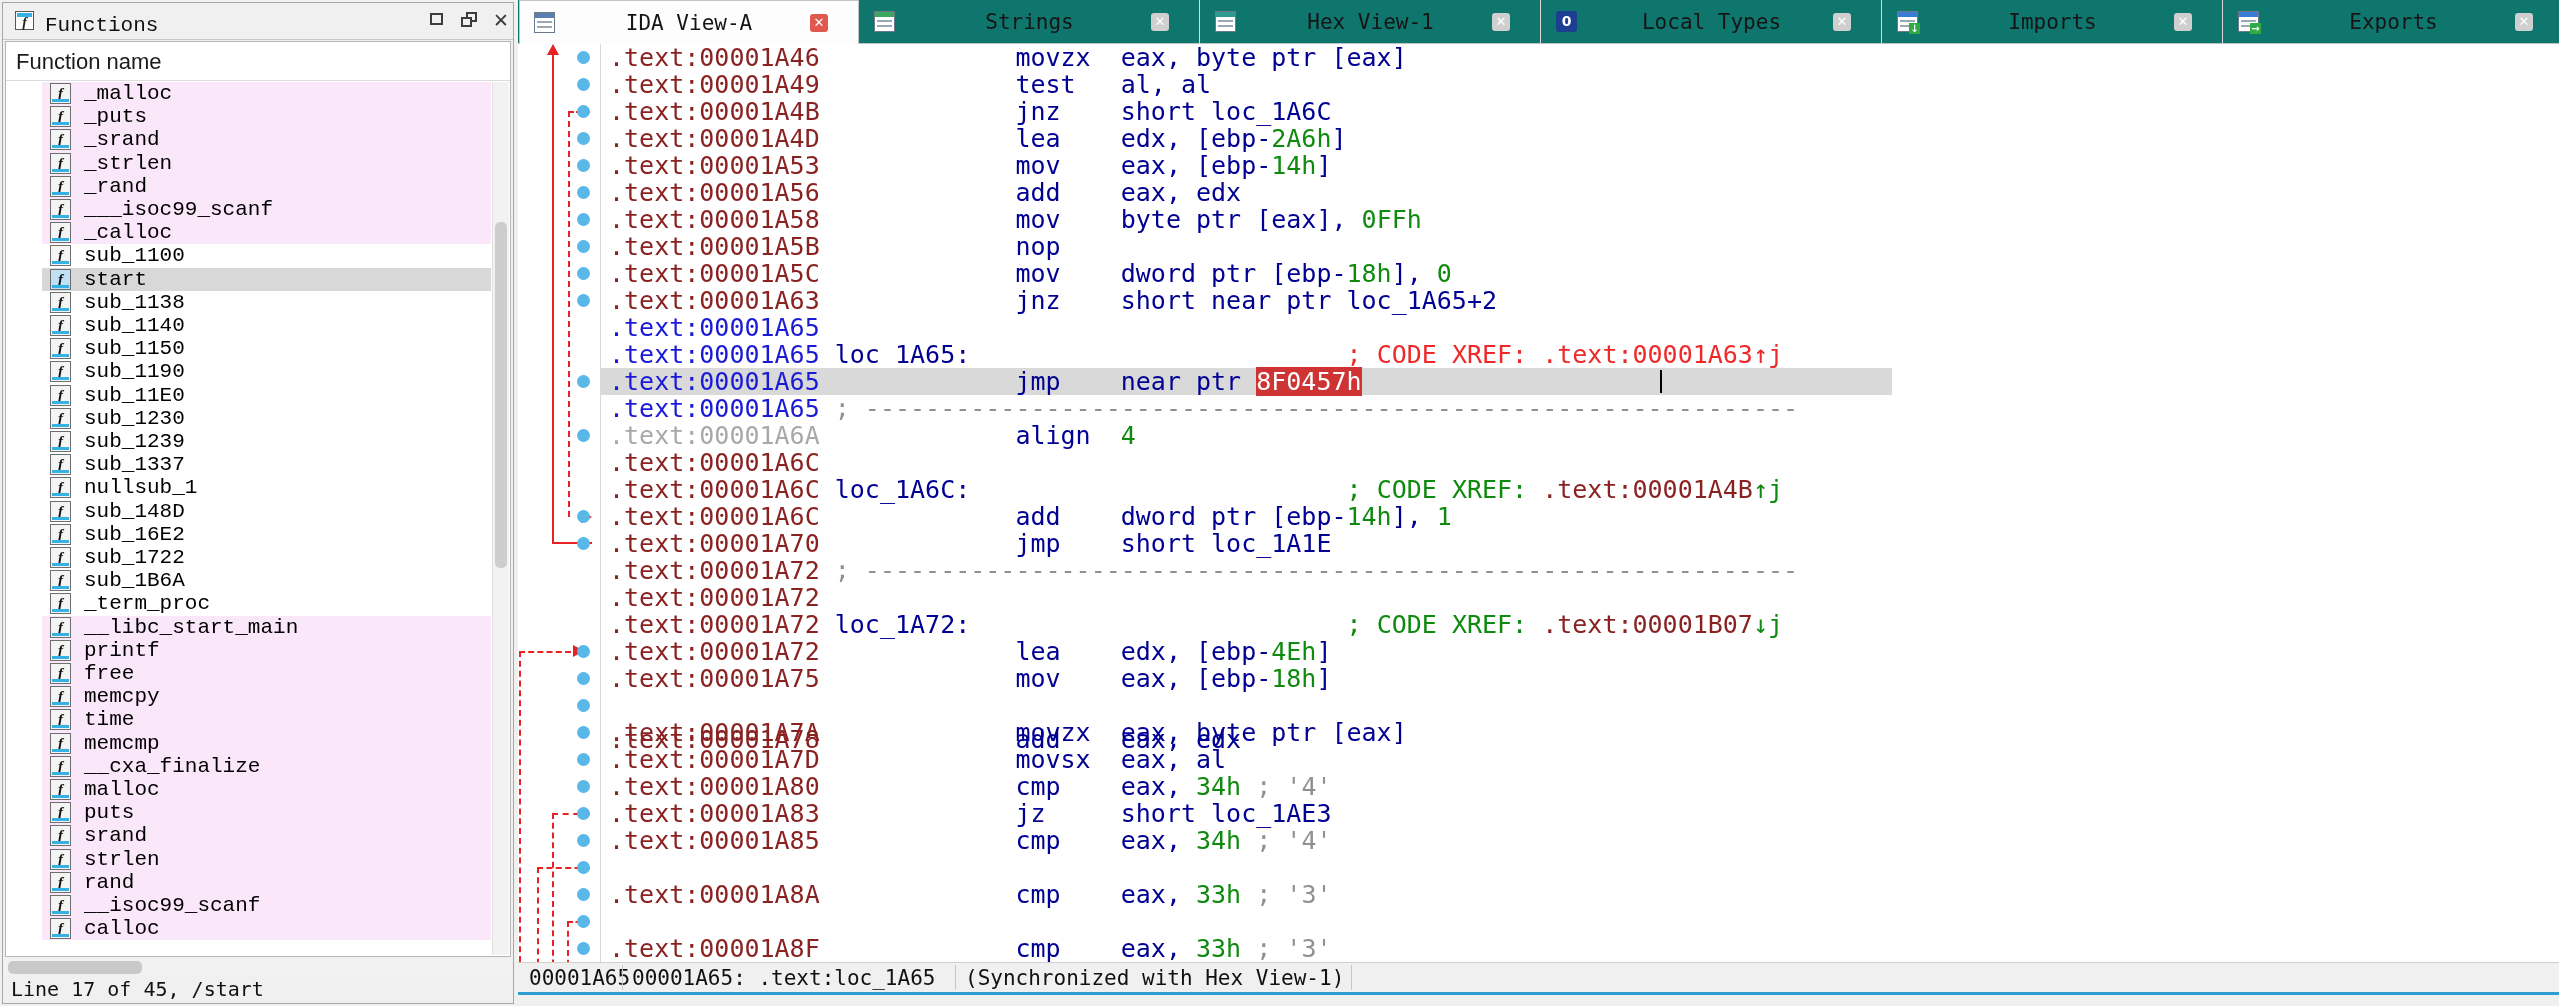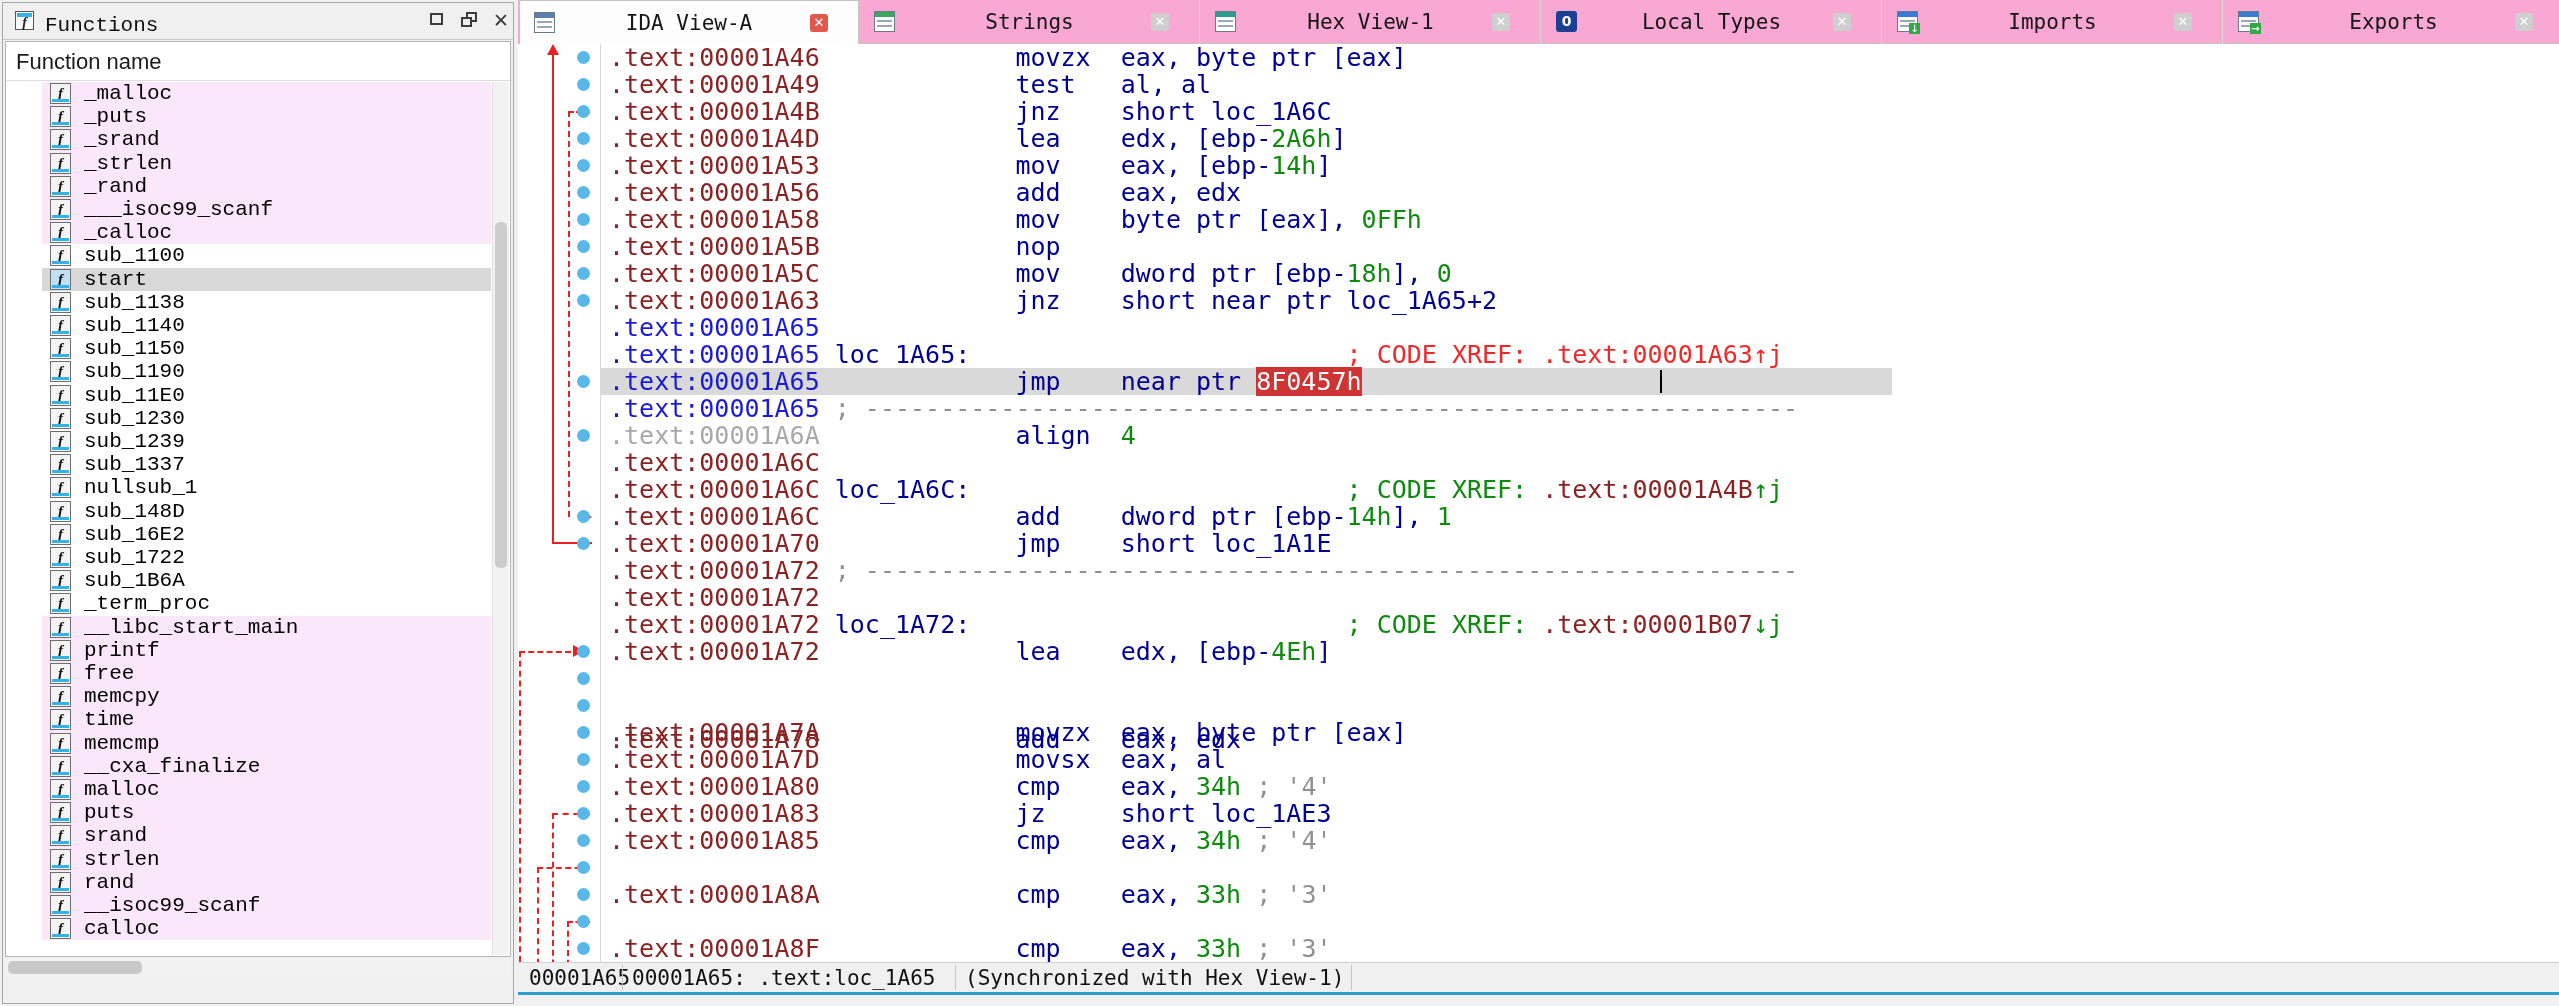--- a/index.html
+++ b/index.html
@@ -40,21 +40,21 @@
   .fn-icon .fg{position:absolute;left:0;right:0;top:0px;text-align:center;
     font:italic bold 15px/18px "Liberation Serif",serif;color:#111;}
   .fn-name{position:absolute;left:78px;top:0px;font:21px/23px "Liberation Mono",monospace;color:#000;white-space:pre;}
   #fp-vscroll{position:absolute;right:1px;top:40px;width:16px;bottom:1px;background:#f2f2f2;border-left:1px solid #e0e0e0;}
   #fp-vthumb{position:absolute;left:2px;width:12px;top:140px;height:346px;background:#cdcdcd;border-radius:5px;}
   #fp-hscroll{position:absolute;left:2px;right:2px;top:956px;height:17px;background:#f2f2f2;}
   #fp-hthumb{position:absolute;left:3px;top:2px;width:134px;height:13px;background:#c9c9c9;border-radius:5px;}
   #fp-status{position:absolute;left:0;right:0;bottom:0;height:28px;background:#f0f0f0;}
   #fp-status-text{position:absolute;left:8px;top:2px;font:20px/24px "DejaVu Sans Mono",monospace;color:#111;}
   
-  #tabbar{position:absolute;left:518px;top:0;right:0;height:44px;background:#f9a8d4;border-bottom:1px solid #c4c4c4;box-sizing:border-box;}
+  #tabbar{position:absolute;left:518px;top:0;right:0;height:44px;background:#0f766e;border-bottom:1px solid #c4c4c4;box-sizing:border-box;}
   .tab{position:absolute;top:0;height:44px;border-right:1px solid #d8d8d8;box-sizing:border-box;}
   .tab.active{background:#fdfdfd;border:1px solid #c4c4c4;border-bottom:none;height:44px;}
   .tab-icon{position:absolute;left:14px;top:11px;width:21px;height:21px;}
   .ti-frame{position:absolute;inset:0;background:#fff;border:1px solid #6a7a8a;box-sizing:border-box;}
   .ti-top{position:absolute;left:1px;right:1px;top:1px;height:5px;}
   .ti-l1,.ti-l2{position:absolute;left:3px;right:3px;height:2px;background:#9aa7b4;}
   .ti-l1{top:9px;} .ti-l2{top:14px;}
   .ti-badge{position:absolute;right:-2px;bottom:-2px;width:11px;height:11px;font:bold 10px/11px "DejaVu Sans",sans-serif;color:#fff;text-align:center;}
   .ti-solid{position:absolute;inset:0;border-radius:3px;color:#fff;font:bold 14px/21px "DejaVu Sans",sans-serif;text-align:center;}
   .tab-label{position:absolute;left:0;right:0;top:9px;text-align:center;
@@ -407,20 +407,23 @@
           <div class="fn-name">calloc</div>
         </div>
       </div>
     <div id="fp-vscroll">
       <div id="fp-vthumb"></div>
     </div>
   </div>
   <div id="fp-hscroll">
     <div id="fp-hthumb"></div>
   </div>
+  <div id="fp-status">
+    <div id="fp-status-text">Line 17 of 45, /start</div>
+  </div>
 </div>
 
 <div id="tabbar">
     <div class="tab active" style="left: 1px; width: 340px;">
       <div class="tab-label">IDA View-A</div>
       <div class="tab-icon">
         <div class="ti-frame"></div>
         <div class="ti-top" style="background:#5b7fae;"></div>
         <div class="ti-l1"></div>
         <div class="ti-l2"></div>
@@ -530,20 +533,21 @@
       <div class="cline" style="top: 432px;"><span class="c-addr">.text:00001A6C</span><span class="c-n"> loc_1A6C:</span><span class="c-n">                         </span><span class="c-g">; CODE XREF: </span><span class="c-addr">.text:00001A4B</span><span class="c-g">↑j</span></div>
       <div class="cline" style="top: 459px;"><span class="c-addr">.text:00001A6C</span><span class="c-n">             add    dword ptr [ebp-</span><span class="c-g">14h</span><span class="c-n">], </span><span class="c-g">1</span></div>
       <div class="dot" style="left: 59px; top: 466px;"></div>
       <div class="cline" style="top: 486px;"><span class="c-addr">.text:00001A70</span><span class="c-n">             jmp    short loc_1A1E</span></div>
       <div class="dot" style="left: 59px; top: 493px;"></div>
       <div class="cline" style="top: 513px;"><span class="c-addr">.text:00001A72</span><span class="c-gray"> ; --------------------------------------------------------------</span></div>
       <div class="cline" style="top: 540px;"><span class="c-addr">.text:00001A72</span></div>
       <div class="cline" style="top: 567px;"><span class="c-addr">.text:00001A72</span><span class="c-n"> loc_1A72:</span><span class="c-n">                         </span><span class="c-g">; CODE XREF: </span><span class="c-addr">.text:00001B07</span><span class="c-g">↓j</span></div>
       <div class="cline" style="top: 594px;"><span class="c-addr">.text:00001A72</span><span class="c-n">             lea    edx, [ebp-</span><span class="c-g">4Eh</span><span class="c-n">]</span></div>
       <div class="dot" style="left: 59px; top: 601px;"></div>
+      <div class="cline" style="top: 621px;"><span class="c-addr">.text:00001A75</span><span class="c-n">             mov    eax, [ebp-</span><span class="c-g">18h</span><span class="c-n">]</span></div>
       <div class="dot" style="left: 59px; top: 628px;"></div>
       <div class="cline" style="top: 648px; margin-top: 34px;"><span class="c-addr">.text:00001A78</span><span class="c-n">             add    eax, edx</span></div>
       <div class="dot" style="left: 59px; top: 655px;"></div>
       <div class="cline" style="top: 675px;"><span class="c-addr">.text:00001A7A</span><span class="c-n">             movzx  eax, byte ptr [eax]</span></div>
       <div class="dot" style="left: 59px; top: 682px;"></div>
       <div class="cline" style="top: 702px;"><span class="c-addr">.text:00001A7D</span><span class="c-n">             movsx  eax, al</span></div>
       <div class="dot" style="left: 59px; top: 709px;"></div>
       <div class="cline" style="top: 729px;"><span class="c-addr">.text:00001A80</span><span class="c-n">             cmp    eax, </span><span class="c-g">34h</span><span class="c-gray"> ; '4'</span></div>
       <div class="dot" style="left: 59px; top: 736px;"></div>
       <div class="cline" style="top: 756px;"><span class="c-addr">.text:00001A83</span><span class="c-n">             jz     short loc_1AE3</span></div>

